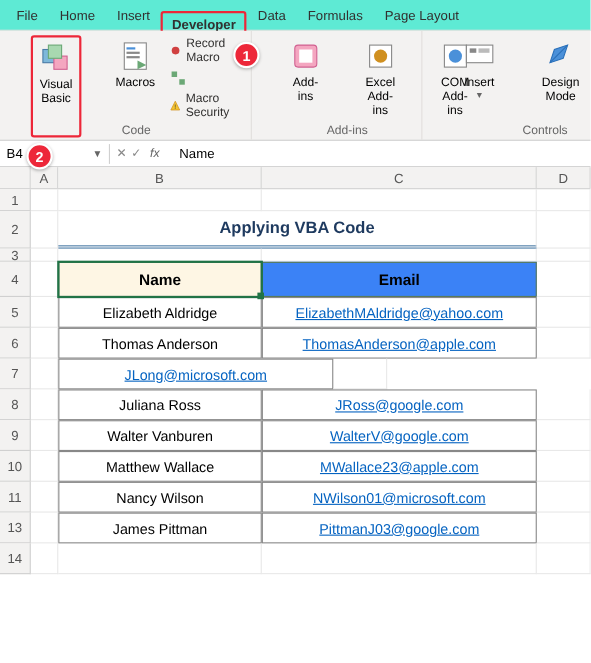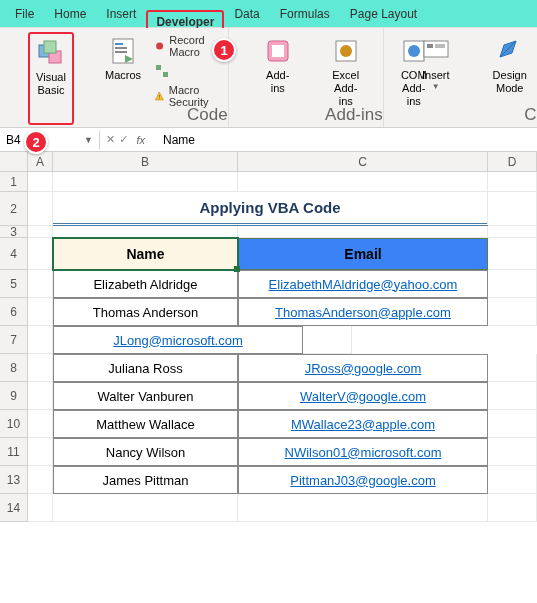--- a/index.html
+++ b/index.html
@@ -45,22 +45,22 @@
       position: relative;
     }
     .ribbon-group {
       display: flex;
       flex-direction: column;
       padding: 4px 6px 2px 6px;
       border-right: 1px solid #e1dfdd;
       position: relative;
     }
     .ribbon-group-label {
-      text-align: right;
-      font-size: 17px;
+      text-align: center;
+      font-size: 11px;
       color: #666;
       position: absolute;
       bottom: 2px;
       left: 0;
       right: 0;
       margin-left: 20px;
     }
     .ribbon-buttons {
       display: flex;
       gap: 4px;

